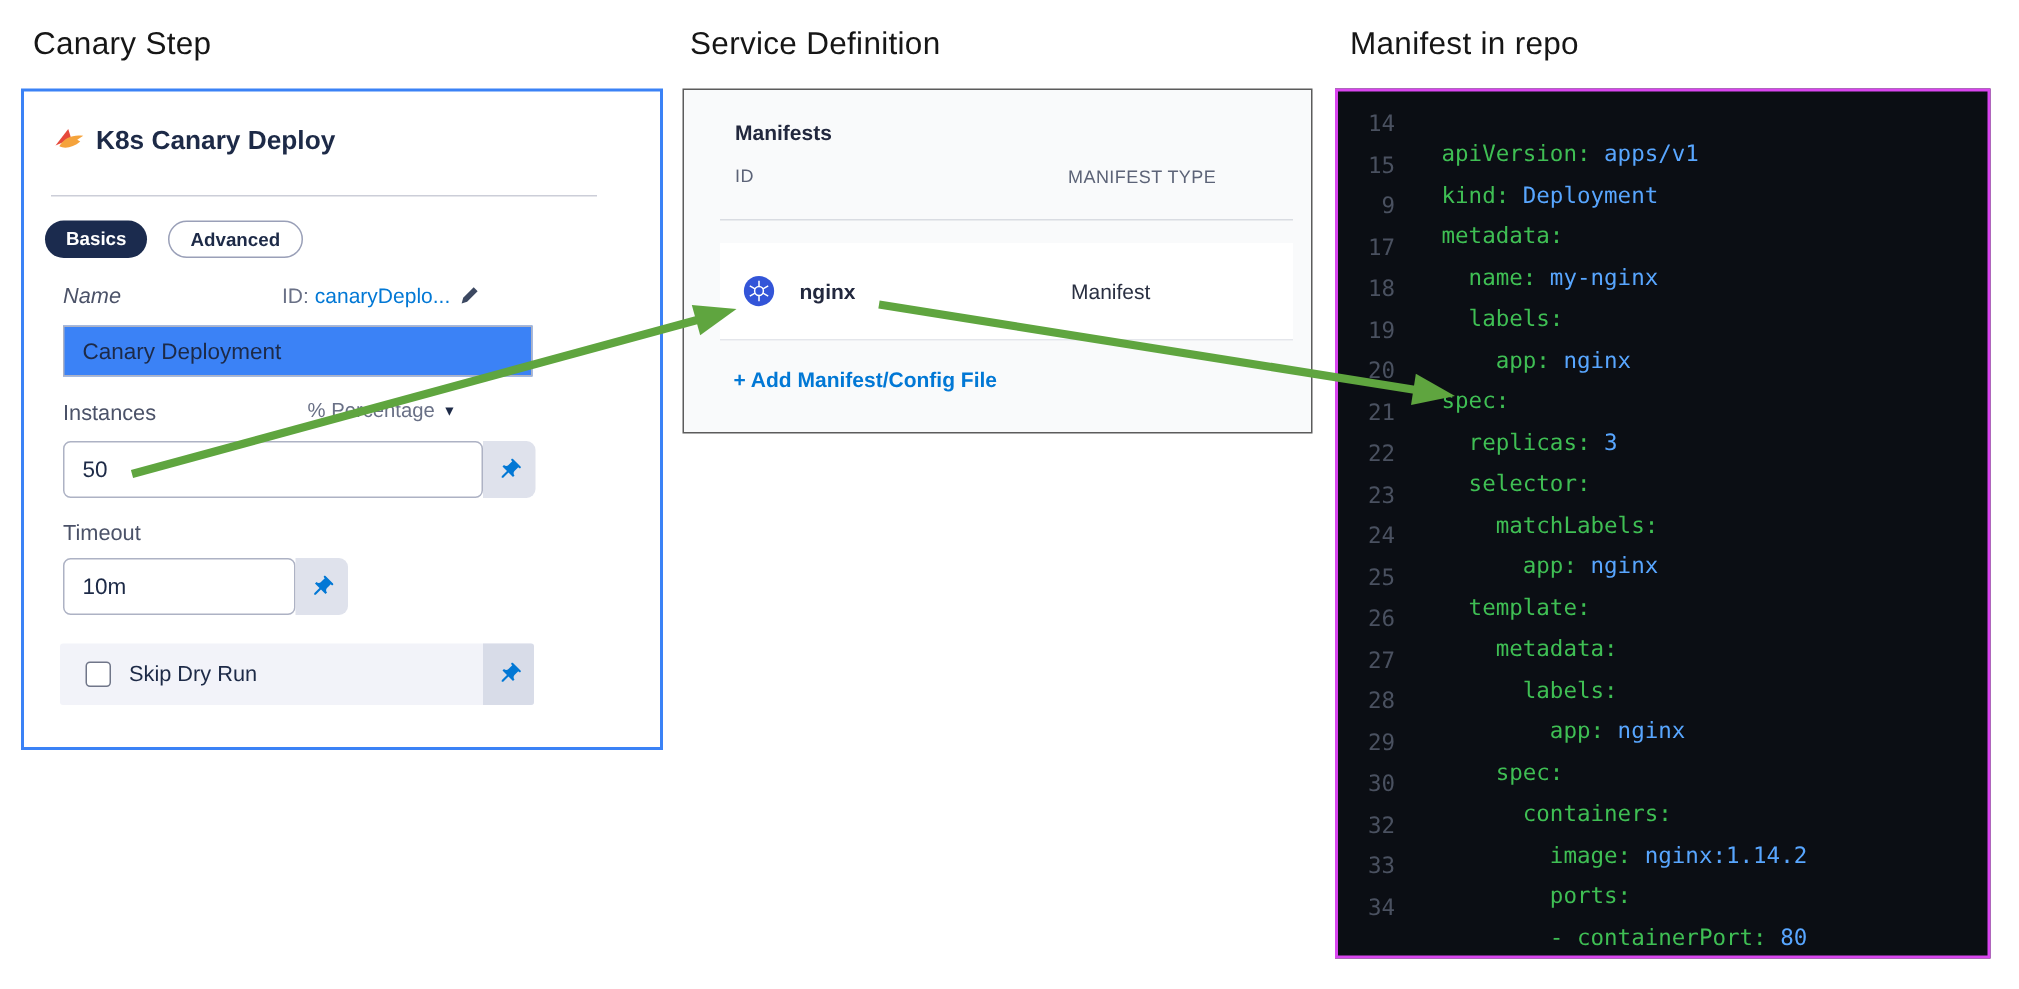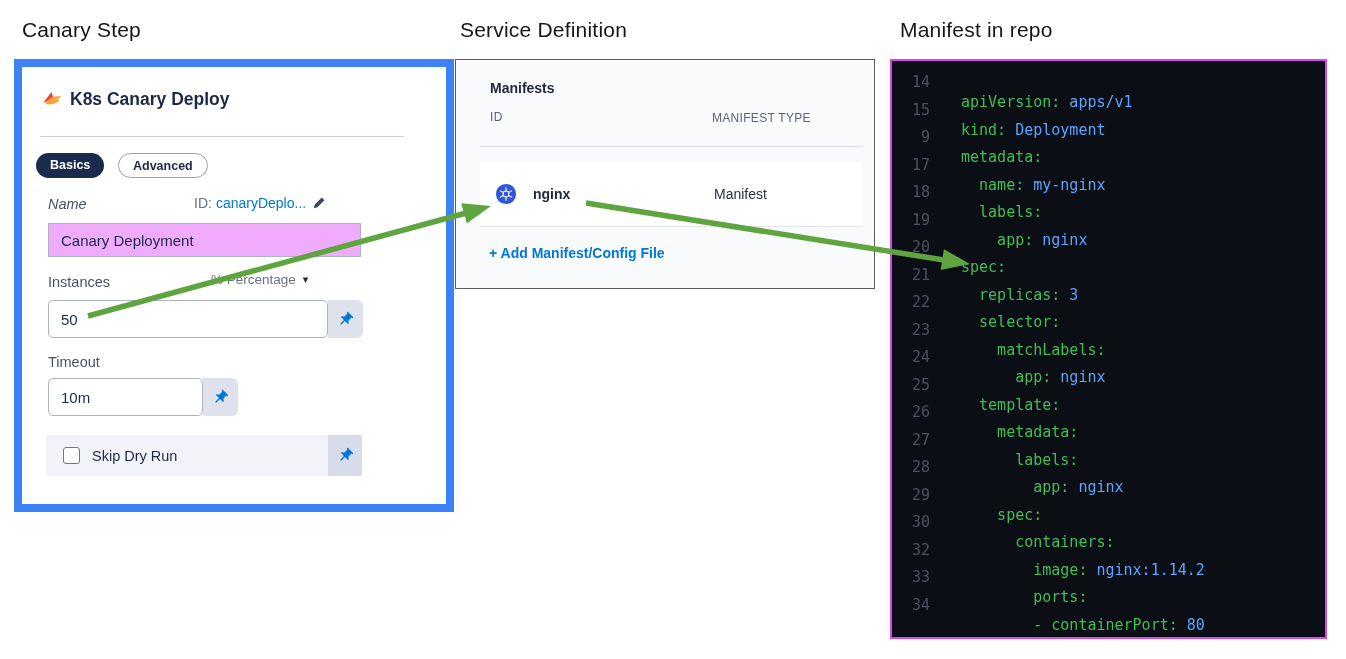--- a/index.html
+++ b/index.html
@@ -8,35 +8,35 @@
     font-family:"Liberation Sans", sans-serif;color:#1d2a47;overflow:hidden;
   }
   .section-title{position:absolute;top:18px;font-size:21px;color:#161616;letter-spacing:.2px;}
   #title-canary{left:22px;}
   #title-service{left:460px;}
   #title-manifest{left:900px;}
 
   
   .panel-canary{
     position:absolute;left:14px;top:59px;width:424px;height:437px;
-    background:#fff;border:8px solid #3b82f6;
+    background:#fff;border:2px solid #3b82f6;
   }
   .pc-header{position:absolute;left:48px;top:22px;font-size:17.5px;font-weight:bold;color:var(--navy);}
   .canary-icon{position:absolute;left:18px;top:21px;width:24px;height:24px;}
   .pc-divider{position:absolute;left:18px;top:69px;width:364px;height:1px;background:#ccced8;}
   .pill{position:absolute;top:86px;height:25px;line-height:25px;border-radius:13px;
         font-size:12.5px;font-weight:bold;padding:0 14px;box-sizing:border-box;cursor:pointer;}
   .pill-active{left:14px;background:var(--pill-navy);color:#fff;}
   .pill-inactive{left:96px;background:#fff;color:var(--navy);border:1px solid #9aa0b8;}
   .fld-label{position:absolute;font-size:14.5px;color:#4b5268;}
   .id-row{position:absolute;left:172px;top:128px;display:flex;align-items:center;gap:4px;font-size:14px;}
   .id-prefix{color:#697086;}
   .id-link{color:var(--blue);cursor:pointer;}
   .edit-icon{width:14px;height:14px;margin-left:2px;cursor:pointer;}
-  .text-input{position:absolute;background:#f0abfc;border:1px solid #adb2c4;border-radius:0;
+  .text-input{position:absolute;background:#3b82f6;border:1px solid #adb2c4;border-radius:0;
         font-size:15px;color:var(--navy);box-sizing:border-box;padding-left:12px;display:flex;align-items:center;}
   .input-name{left:26px;top:156px;width:313px;height:34px;}
   .pct-row{position:absolute;left:189px;top:205px;display:flex;align-items:center;gap:7px;cursor:pointer;}
   .pct-label{font-size:13.5px;color:#697086;}
   .pct-caret{font-size:11px;color:var(--navy);}
   .pin-input-wrap{position:absolute;display:flex;height:38px;}
   .wrap-instances{left:26px;top:233px;width:315px;}
   .wrap-timeout{left:26px;top:311px;width:190px;}
   .pin-input{flex:1;background:#fff;border:1px solid #adb2c4;border-radius:5px;
         font-size:15px;color:var(--navy);display:flex;align-items:center;padding-left:12px;box-sizing:border-box;}

